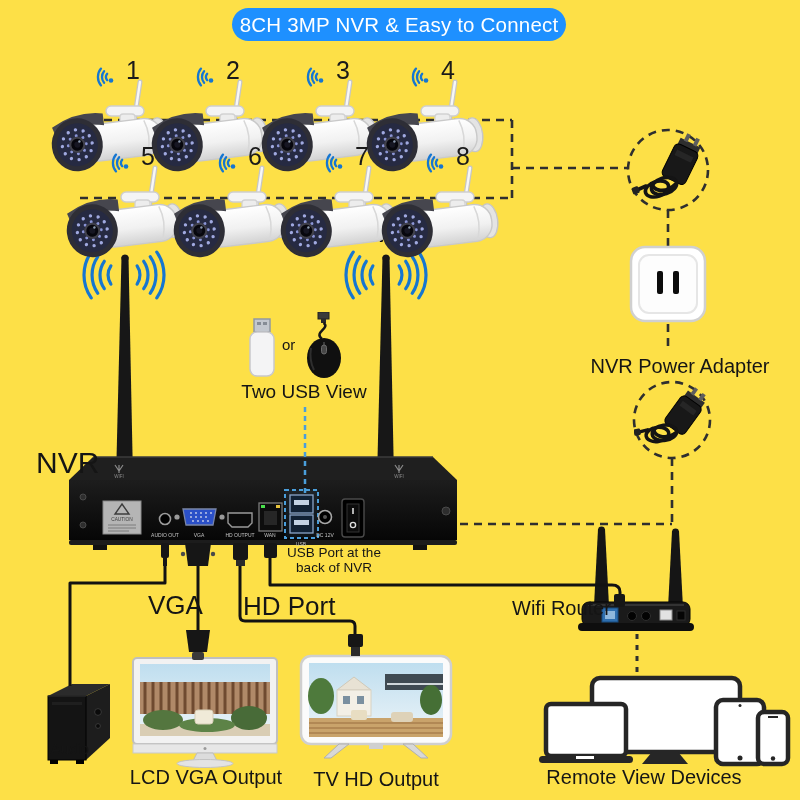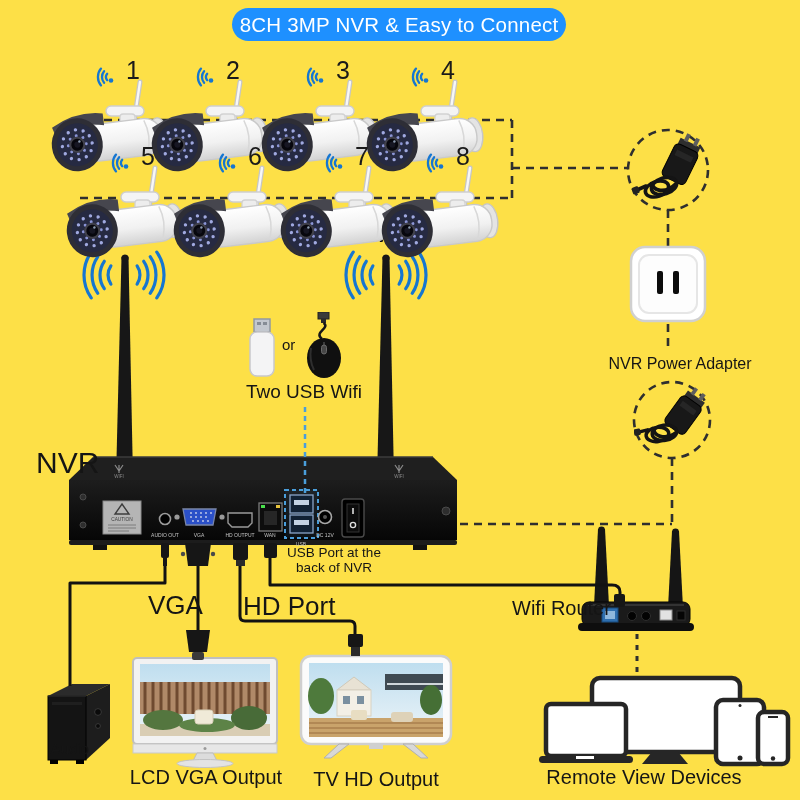--- a/index.html
+++ b/index.html
@@ -234,42 +234,42 @@
 
   <svg class="abs z2" style="left:630px;top:132px;" width="80" height="80">
     <use href="#sym-adapter"></use>
   </svg>
   <svg class="abs z2" style="left:628px;top:244px;" width="80" height="80">
     <rect x="3" y="3" width="74" height="74" rx="14" fill="#ffffff" stroke="#d0d0d0" stroke-width="2.5"></rect>
     <rect x="11" y="11" width="58" height="58" rx="10" fill="#fdfdfd" stroke="#e6e6e6" stroke-width="2"></rect>
     <rect x="29" y="27" width="6" height="23" rx="2" fill="#0c0c0c"></rect>
     <rect x="45" y="27" width="6" height="23" rx="2" fill="#0c0c0c"></rect>
   </svg>
-  <div class="lbl center z4" style="left:580px;top:355px;width:200px;font-size:16px;">NVR Power Adapter</div>
+  <div class="lbl center z4" style="left:580px;top:355px;width:200px;font-size:20px;">NVR Power Adapter</div>
   <svg class="abs z2" style="left:634px;top:383px;" width="76" height="76">
     <use href="#sym-adapter" transform="rotate(10 40 40)"></use>
   </svg>
 
   <svg class="abs z2" style="left:244px;top:318px;" width="36" height="62">
     <rect x="10" y="1" width="16" height="13" fill="#c3c8cf" stroke="#9198a1" stroke-width="1.5"></rect>
     <rect x="13" y="4" width="4" height="3" fill="#868d96"></rect>
     <rect x="19" y="4" width="4" height="3" fill="#868d96"></rect>
     <rect x="6" y="14" width="24" height="44" rx="7" fill="#f4f4f5" stroke="#c8c8cc" stroke-width="1.5"></rect>
   </svg>
   <span class="lbl z4" style="left:282px;top:336px;font-size:15px;">or</span>
   <svg class="abs z2" style="left:298px;top:312px;" width="52" height="68">
     <rect x="20" y="0" width="11" height="7" fill="#3a3a3a" stroke="#222"></rect>
     <rect x="23" y="7" width="5" height="4" fill="#2a2a2a"></rect>
     <path d="M25.5,11 C33,16 15,20 24,27" stroke="#161616" stroke-width="2.5" fill="none"></path>
     <ellipse cx="26" cy="46" rx="17" ry="20" fill="#101010"></ellipse>
     <path d="M13,36 Q11,48 16,58" stroke="#2e2e2e" stroke-width="2" fill="none"></path>
     <path d="M26,30 V42" stroke="#3a3a3a" stroke-width="2"></path>
     <rect x="23.5" y="33" width="5" height="9" rx="2.5" fill="#474747" stroke="#6a6a6a"></rect>
   </svg>
-  <div class="lbl center z4" style="left:224px;top:381px;width:160px;font-size:19px;">Two USB Wifi</div>
+  <div class="lbl center z4" style="left:224px;top:381px;width:160px;font-size:19px;">Two USB View</div>
 
   <div class="lbl z4" style="left:36px;top:446px;font-size:30px;">NVR</div>
 
   <svg class="abs z2" style="left:63px;top:453px;" width="400" height="120">
     <polygon points="30,4 370,4 394,27 6,27" fill="#1f1f1f"></polygon>
     <path d="M30,4 L370,4" stroke="#3c3c3c" stroke-width="1.5"></path>
     <rect x="6" y="27" width="388" height="60" fill="url(#g-face)"></rect>
     <rect x="6" y="87" width="388" height="5" rx="2" fill="#1c1c1c"></rect>
     <rect x="30" y="92" width="14" height="5" fill="#111"></rect>
     <rect x="350" y="92" width="14" height="5" fill="#111"></rect>

